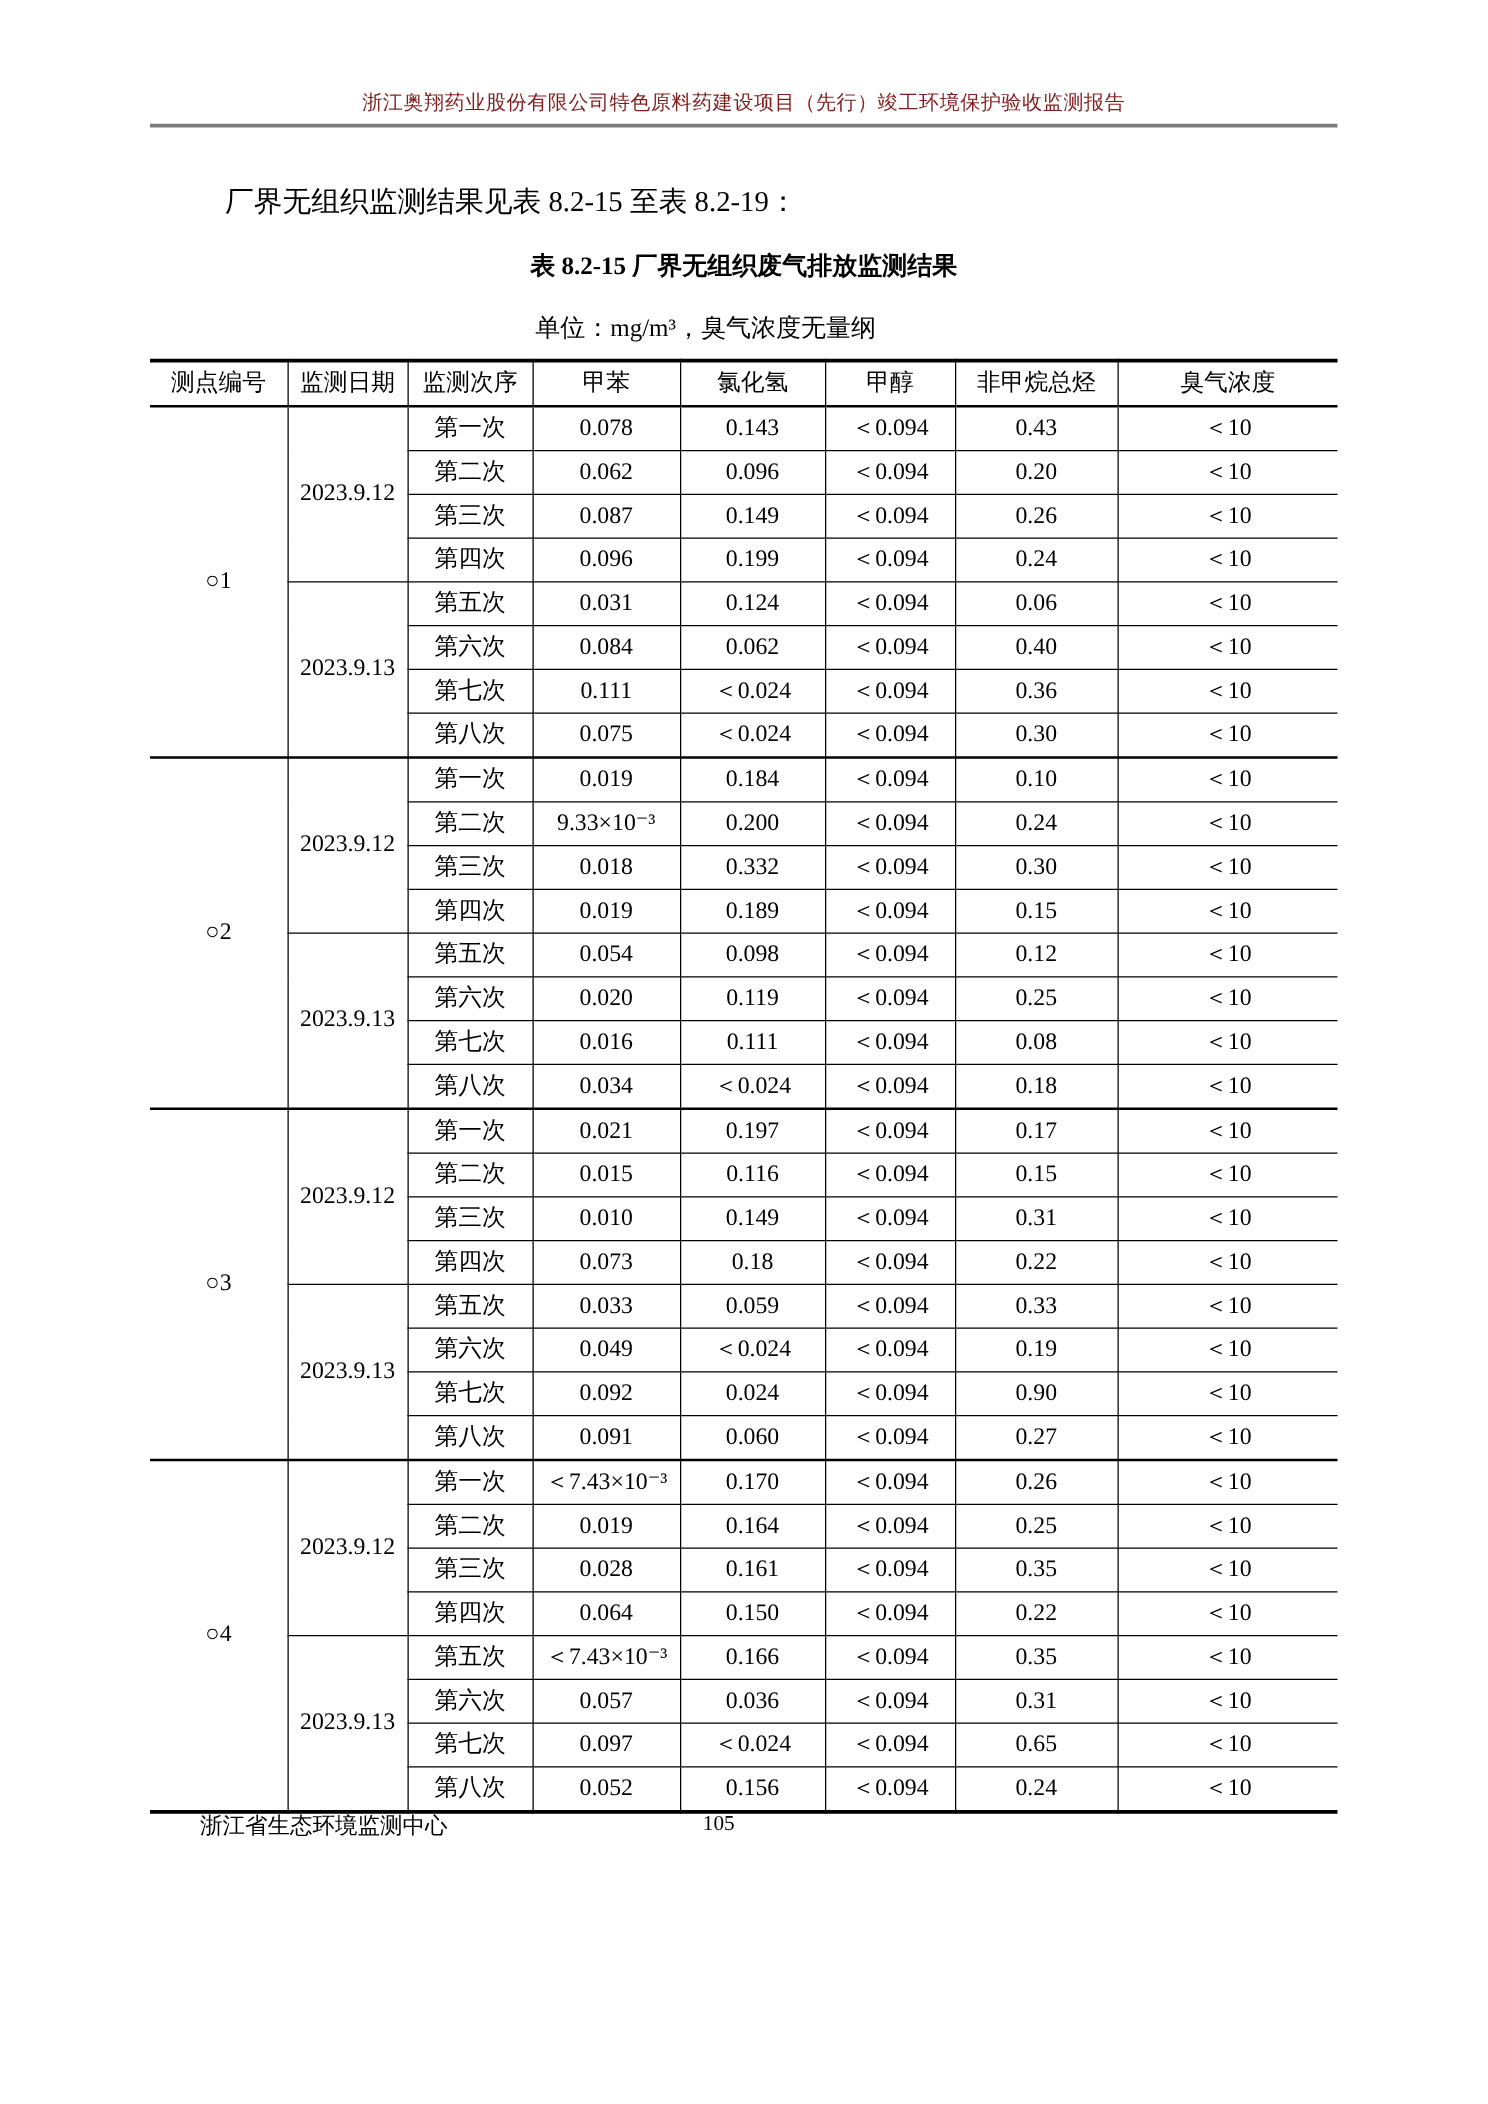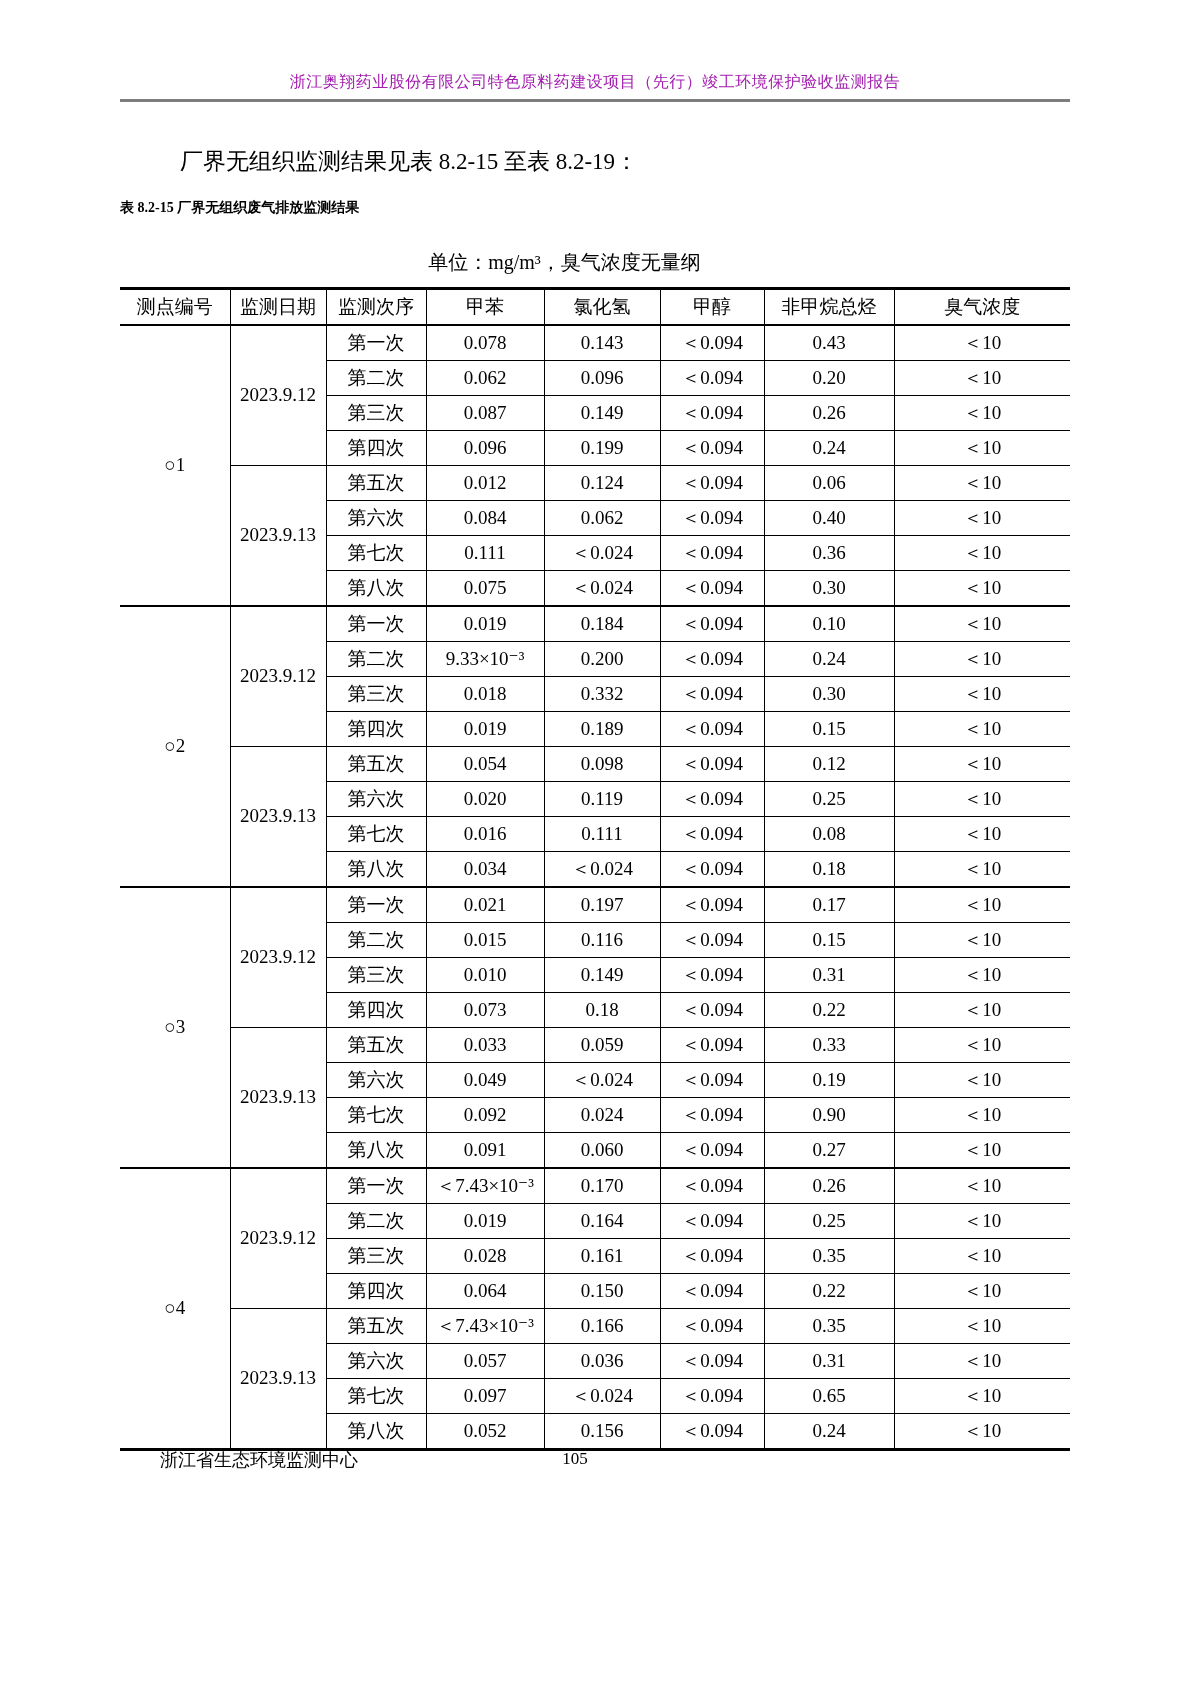--- a/index.html
+++ b/index.html
@@ -5,33 +5,33 @@
   html,body{margin:0;padding:0;}
   body{
     width:1190px;height:1683px;
     background:#ffffff;
     position:relative;
     font-family:"Liberation Serif","DejaVu Serif",serif;
     color:#000;
   }
   .report-header{
     position:absolute;top:72px;left:0;width:1190px;
-    text-align:center;font-size:16px;color:#a21caf;letter-spacing:.5px;
+    text-align:center;font-size:16px;color:#7f1d1d;letter-spacing:.5px;
   }
   .header-rule{
     position:absolute;top:99px;left:120px;width:950px;height:3px;
     background:#7d7d7d;
   }
   .intro{
     position:absolute;top:146px;left:120px;width:950px;
     font-size:23px;text-indent:60px;
   }
   .table-title{
     position:absolute;top:199px;left:120px;width:950px;
-    font-size:14px;font-weight:bold;
+    text-align:center;font-size:20px;font-weight:bold;
   }
   .unit-note{
     position:absolute;top:249px;left:132px;width:950px;
     text-align:center;font-size:20px;box-sizing:border-box;padding-right:85px;
   }
   table.monitoring{
     position:absolute;top:287px;left:120px;width:950px;
     border-collapse:collapse;table-layout:fixed;
     border-top:3px solid #000;border-bottom:3px solid #000;
     font-size:19px;
@@ -117,21 +117,21 @@
         <td>第四次</td>
         <td>0.096</td>
         <td>0.199</td>
         <td>＜0.094</td>
         <td>0.24</td>
         <td class="col-odor">＜10</td>
       </tr>
       <tr>
         <td rowspan="4" class="col-date">2023.9.13</td>
         <td>第五次</td>
-        <td>0.012</td>
+        <td>0.031</td>
         <td>0.124</td>
         <td>＜0.094</td>
         <td>0.06</td>
         <td class="col-odor">＜10</td>
       </tr>
       <tr>
         <td>第六次</td>
         <td>0.084</td>
         <td>0.062</td>
         <td>＜0.094</td>

